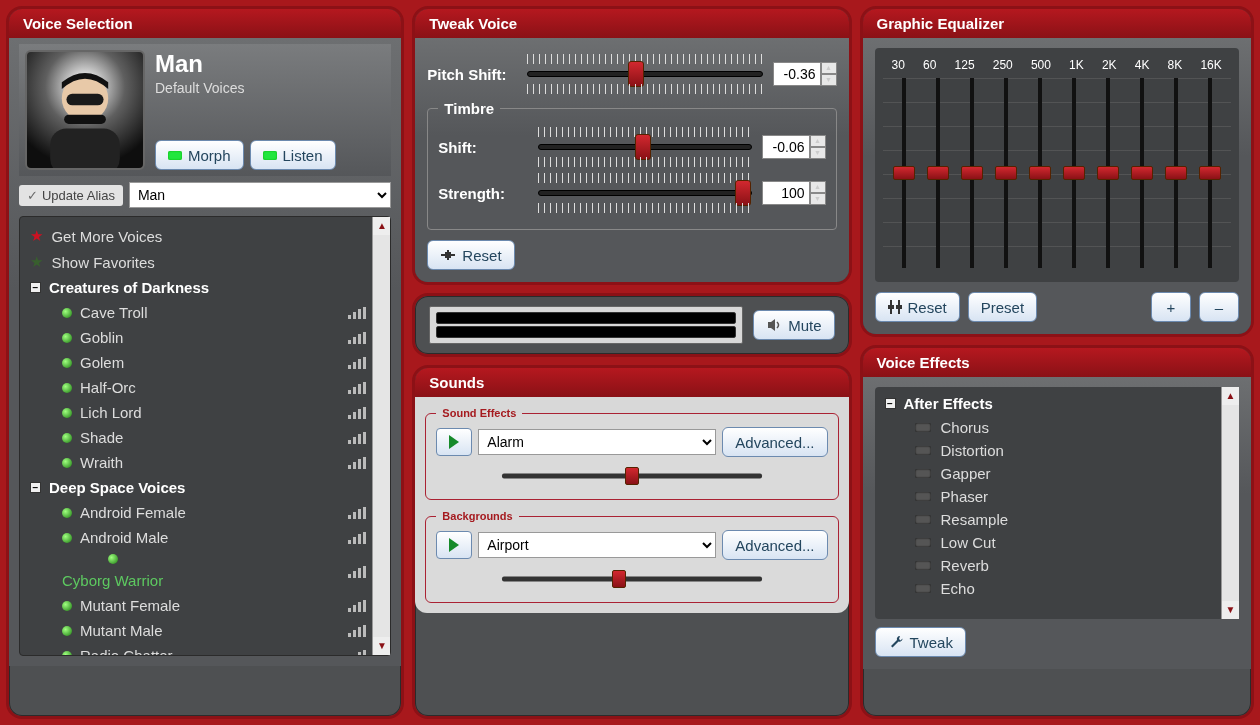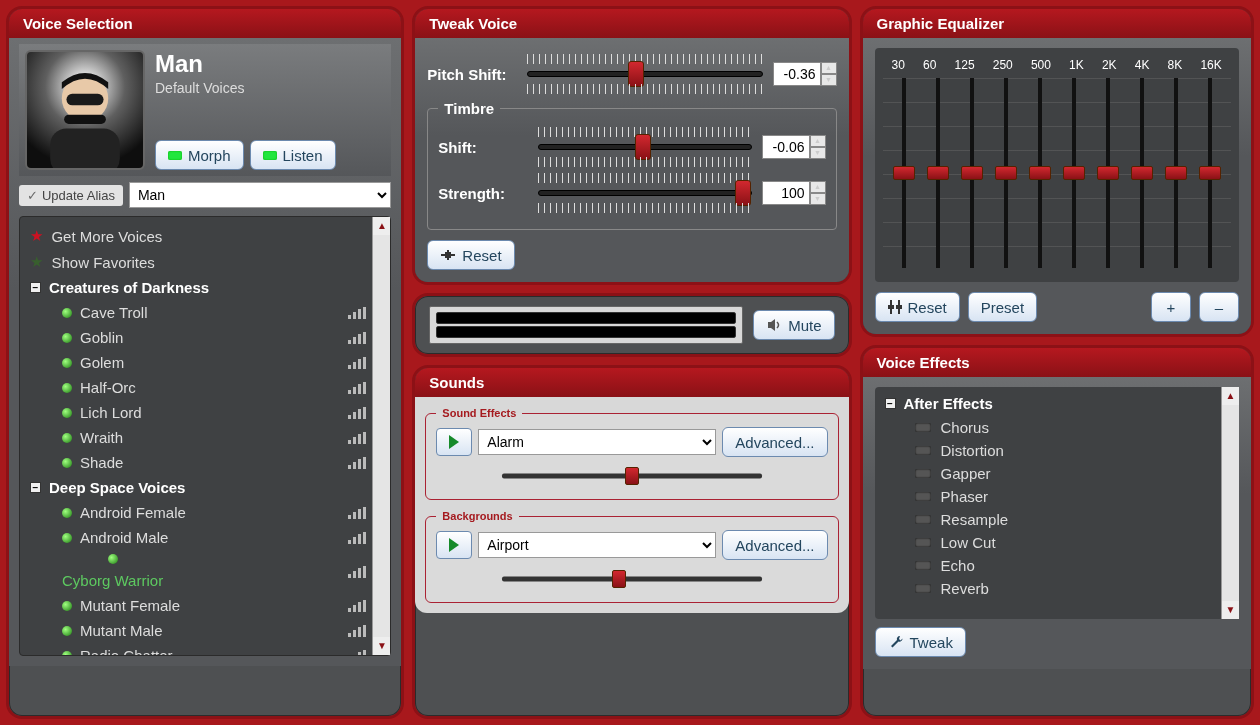--- a/index.html
+++ b/index.html
@@ -278,33 +278,33 @@
                 <span class="bars">
                   <span></span>
                   <span></span>
                   <span></span>
                   <span></span>
                 </span>
               </div>
               <div class="tree-item voice">
                 <span class="vname">
                   <span class="dot"></span>
+                  <span>Shade</span>
+                </span>
+                <span class="bars">
+                  <span></span>
+                  <span></span>
+                  <span></span>
+                  <span></span>
+                </span>
+              </div>
+              <div class="tree-item voice">
+                <span class="vname">
+                  <span class="dot"></span>
                   <span>Wraith</span>
-                </span>
-                <span class="bars">
-                  <span></span>
-                  <span></span>
-                  <span></span>
-                  <span></span>
-                </span>
-              </div>
-              <div class="tree-item voice">
-                <span class="vname">
-                  <span class="dot"></span>
-                  <span>Shade</span>
                 </span>
                 <span class="bars">
                   <span></span>
                   <span></span>
                   <span></span>
                   <span></span>
                 </span>
               </div>
               <div class="tree-item group">
                 <span class="pm">−</span>
@@ -618,25 +618,25 @@
               <div class="fx-item">
                 <span class="led off"></span>
                 <span>Resample</span>
               </div>
               <div class="fx-item">
                 <span class="led off"></span>
                 <span>Low Cut</span>
               </div>
               <div class="fx-item">
                 <span class="led off"></span>
+                <span>Reverb</span>
+              </div>
+              <div class="fx-item">
+                <span class="led off"></span>
                 <span>Echo</span>
-              </div>
-              <div class="fx-item">
-                <span class="led off"></span>
-                <span>Reverb</span>
               </div>
             </div>
         </div>
         <div class="scroll">
           <div class="arrow">▲</div>
           <div class="track"></div>
           <div class="arrow">▼</div>
         </div>
       </div>
       <div>

